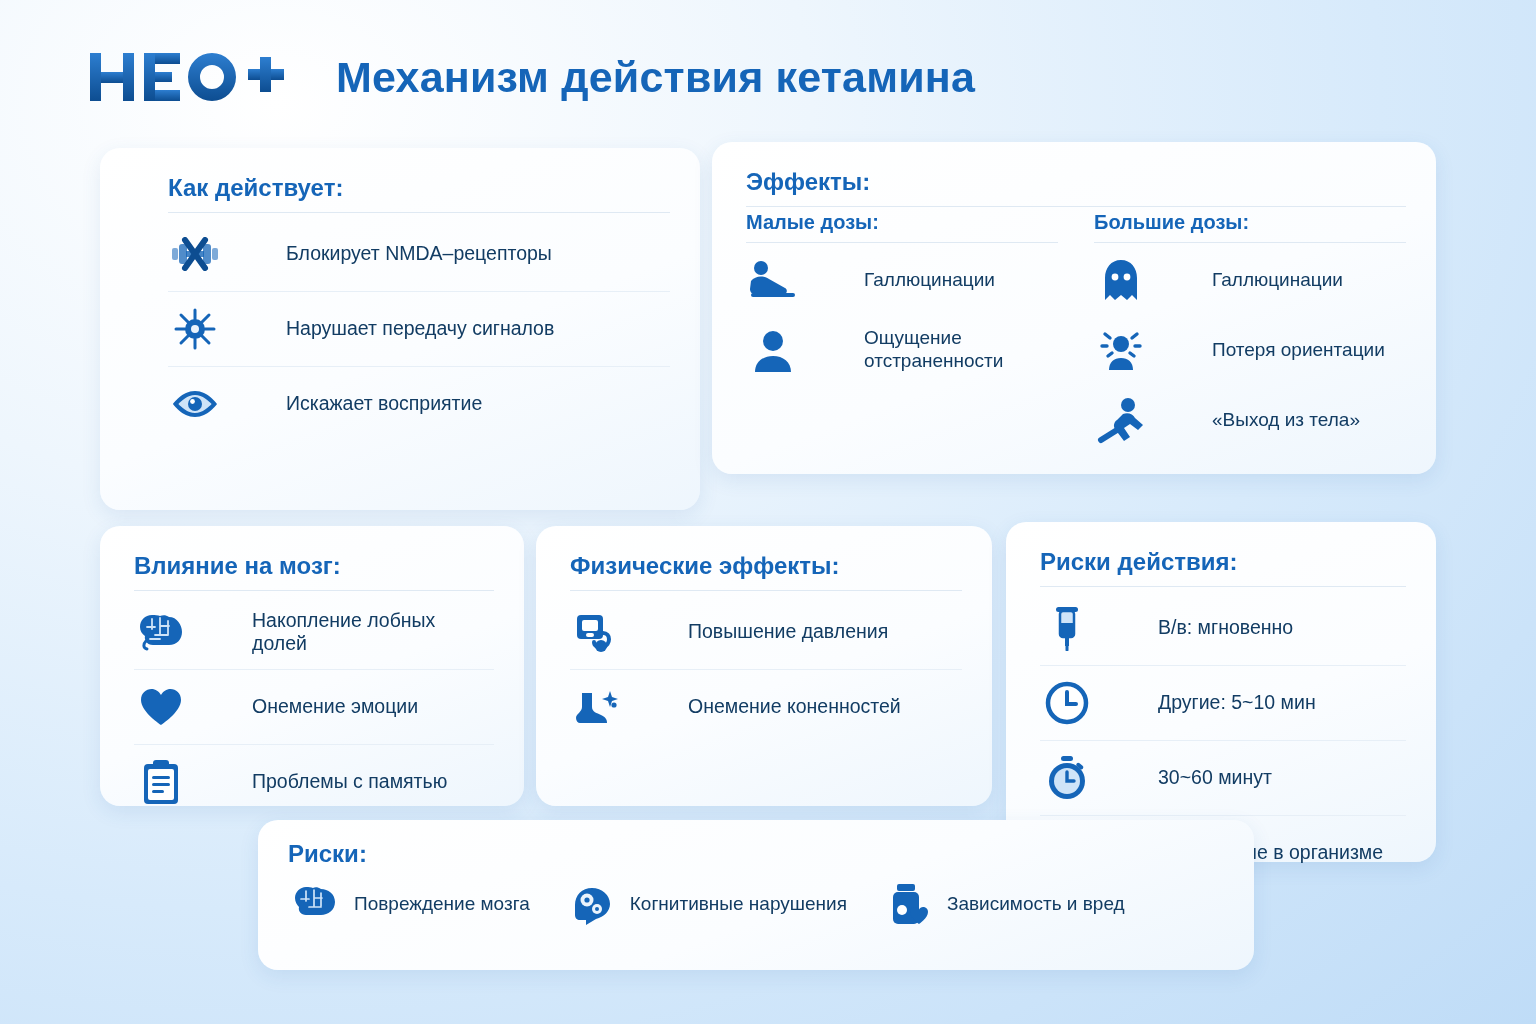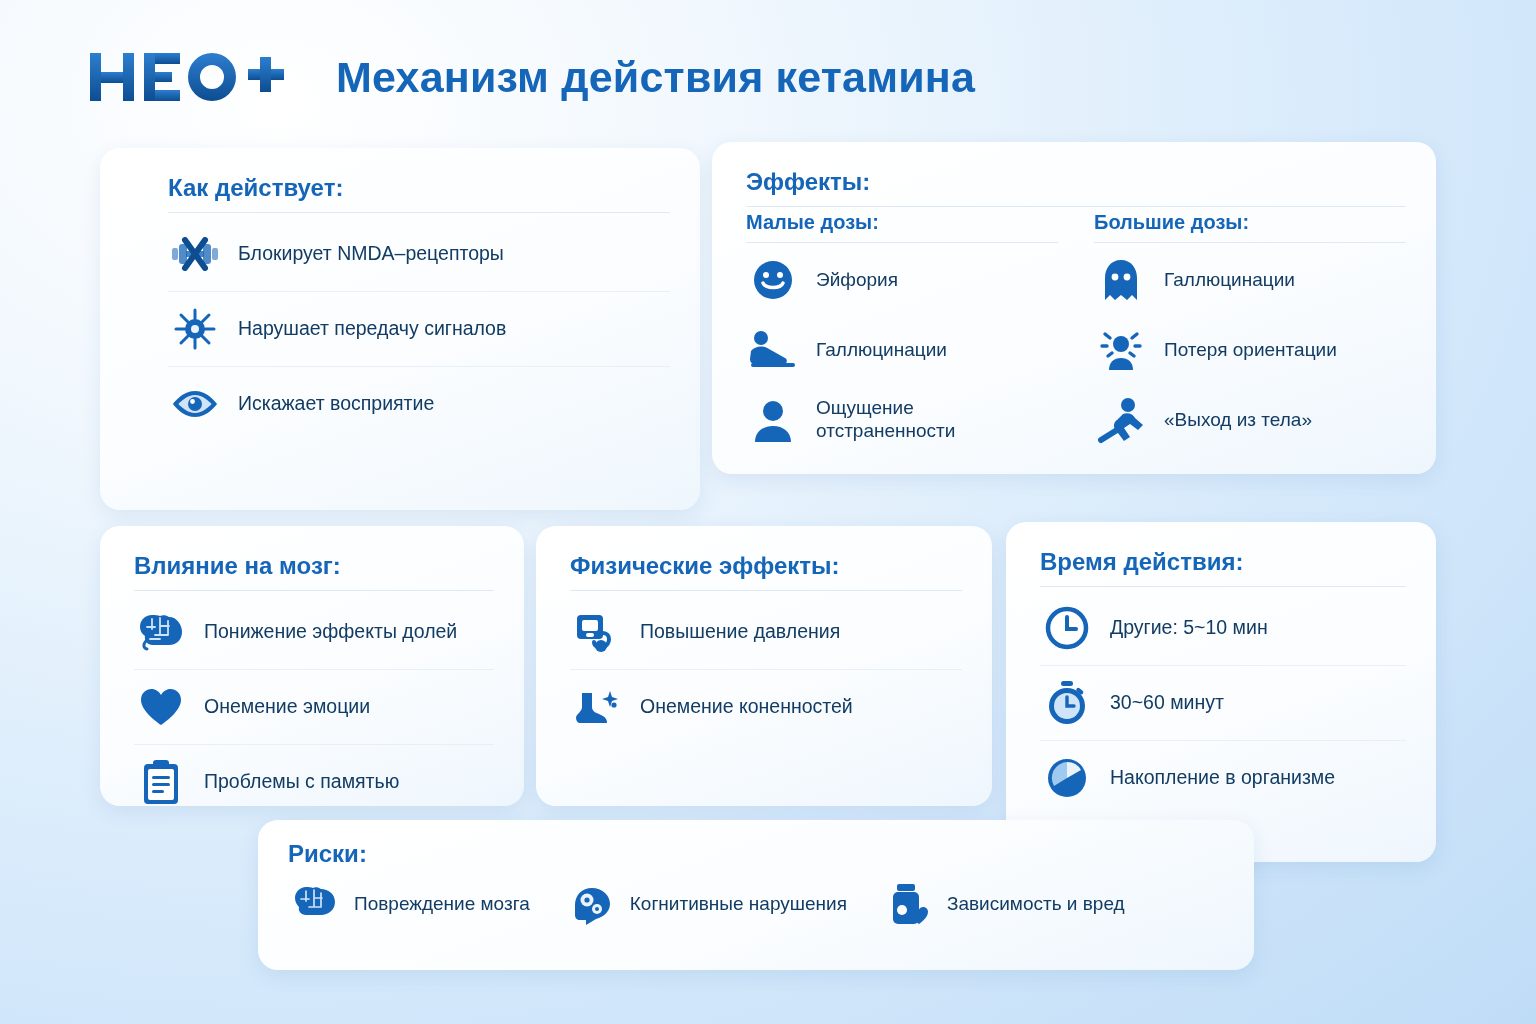--- a/index.html
+++ b/index.html
@@ -59,20 +59,21 @@
     align-items: center;
     gap: 16px;
     padding: 13px 0;
     border-bottom: 1px solid #e7eff7;
   }
   .row:last-child { border-bottom: none; }
   .row .label {
     font-size: 19.5px;
     color: #123c63;
     line-height: 1.2;
+    margin-left: 48px;
   }
   .ico {
     width: 54px; min-width: 54px; height: 48px;
     display: flex; align-items: center; justify-content: center;
     color: #1565b8;
   }
   .ico svg { display: block; }
 
   
   #card-how      { left: 100px;  top: 148px;  width: 600px;  height: 362px; padding-left: 34px; }
@@ -184,31 +185,20 @@
   <div class="card-inner">
     <h2>Эффекты:</h2>
     <div class="hr"></div>
 
     <div class="two-col">
 
       <div class="col">
         <h3>Малые дозы:</h3>
         <div class="hr"></div>
 
-        <div class="row">
-          <span class="ico">
-            <svg width="42" height="42" viewBox="0 0 42 42" fill="#1565b8">
-              <circle cx="21" cy="21" r="19"></circle>
-              <circle cx="14" cy="16" r="3" fill="#fff"></circle>
-              <circle cx="28" cy="16" r="3" fill="#fff"></circle>
-              <path d="M11 24c2.5 6 17.5 6 20 0" stroke="#fff" stroke-width="3.4" fill="none" stroke-linecap="round"></path>
-            </svg>
-          </span>
-          <span class="label">Эйфория</span>
-        </div>
 
         <div class="row">
           <span class="ico">
             <svg width="52" height="46" viewBox="0 0 52 46" fill="#1565b8">
               <circle cx="14" cy="11" r="7"></circle>
               <path d="M4 24c4-5 12-6 18-2l16 9c3 1.6 2 6-1 6H8c-3 0-5-2-5-5z"></path>
               <path d="M6 38h40" stroke="#1565b8" stroke-width="4" stroke-linecap="round"></path>
             </svg>
           </span>
           <span class="label">Галлюцинации</span>
@@ -276,21 +266,21 @@
     <div class="row">
       <span class="ico">
         <svg width="46" height="38" viewBox="0 0 46 38" fill="#1565b8">
           <path d="M14 2C7 2 2 7 2 14c0 4 2 7 5 9-1 4 2 9 8 9h16c8 0 13-6 13-13S39 4 31 4c-3-2-6-2-9-1-2-1-5-1-8-1z"></path>
           <g stroke="#cfe4f8" stroke-width="1.8" fill="none" stroke-linecap="round">
             <path d="M14 6v10M22 5v16M30 8v14M9 14h8M22 13h9M17 22h12M12 26h10"></path>
           </g>
           <path d="M8 28c-3 3-3 7 1 8" stroke="#1565b8" stroke-width="3" fill="none" stroke-linecap="round"></path>
         </svg>
       </span>
-      <span class="label">Понижение эффекты долей</span>
+      <span class="label">Накопление лобных долей</span>
     </div>
 
     <div class="row">
       <span class="ico">
         <svg width="44" height="40" viewBox="0 0 44 40" fill="#1565b8">
           <path d="M22 38S2 25 2 13C2 6 7 2 12.5 2 16.5 2 20 4.5 22 8c2-3.5 5.5-6 9.5-6C37 2 42 6 42 13c0 12-20 25-20 25z"></path>
         </svg>
       </span>
       <span class="label">Онемение эмоции</span>
     </div>
@@ -340,23 +330,35 @@
           <circle cx="40" cy="18" r="2.6"></circle>
         </svg>
       </span>
       <span class="label">Онемение коненностей</span>
     </div>
   </div>
 </div>
 
 <div class="card" id="card-time">
   <div class="card-inner">
-    <h2>Время действия:</h2>
+    <h2>Риски действия:</h2>
     <div class="hr"></div>
 
+    <div class="row">
+      <span class="ico">
+        <svg width="40" height="46" viewBox="0 0 40 46" fill="#1565b8">
+          <rect x="13" y="6" width="14" height="26" rx="3" fill="#cfe4f8" stroke="#1565b8" stroke-width="2.5"></rect>
+          <rect x="13" y="18" width="14" height="14" rx="1"></rect>
+          <rect x="9" y="2" width="22" height="5" rx="2.5"></rect>
+          <rect x="18" y="32" width="4" height="9"></rect>
+          <path d="M20 41l0 4" stroke="#1565b8" stroke-width="3" stroke-linecap="round"></path>
+        </svg>
+      </span>
+      <span class="label">В/в: мгновенно</span>
+    </div>
 
     <div class="row">
       <span class="ico">
         <svg width="44" height="44" viewBox="0 0 44 44" fill="none">
           <circle cx="22" cy="22" r="19" stroke="#1565b8" stroke-width="4.5" fill="#fff"></circle>
           <path d="M22 11v12h9" stroke="#1565b8" stroke-width="4" stroke-linecap="round"></path>
         </svg>
       </span>
       <span class="label">Другие: 5~10 мин</span>
     </div>

